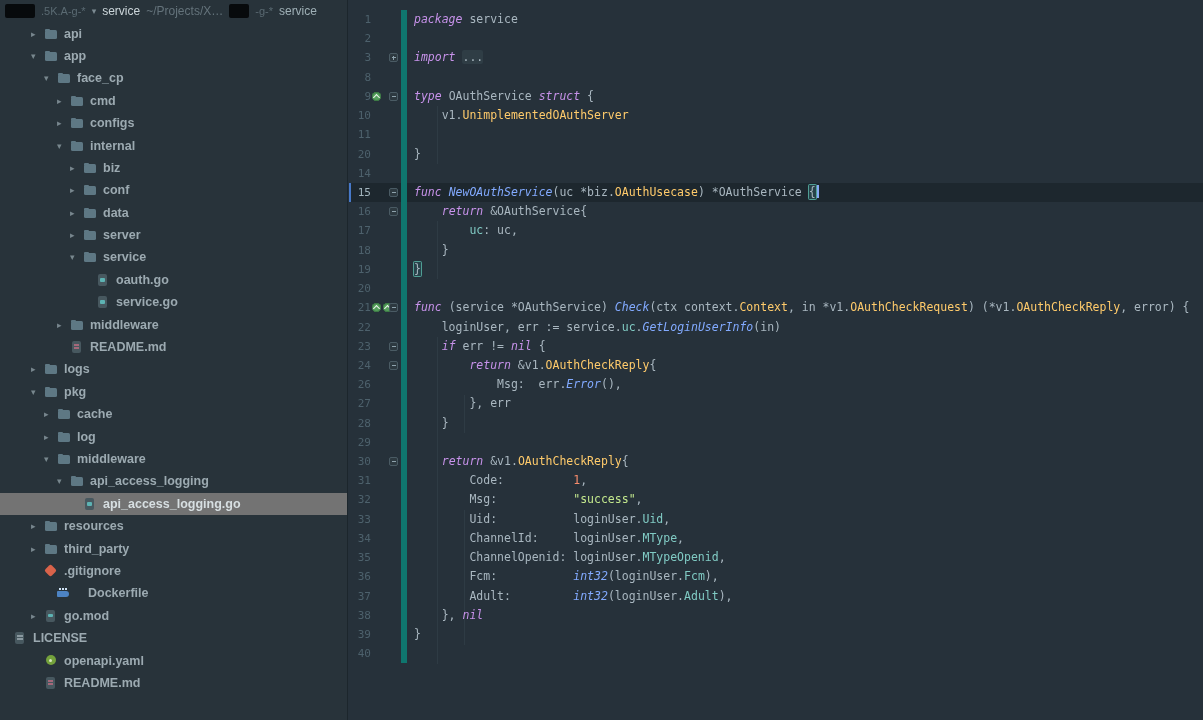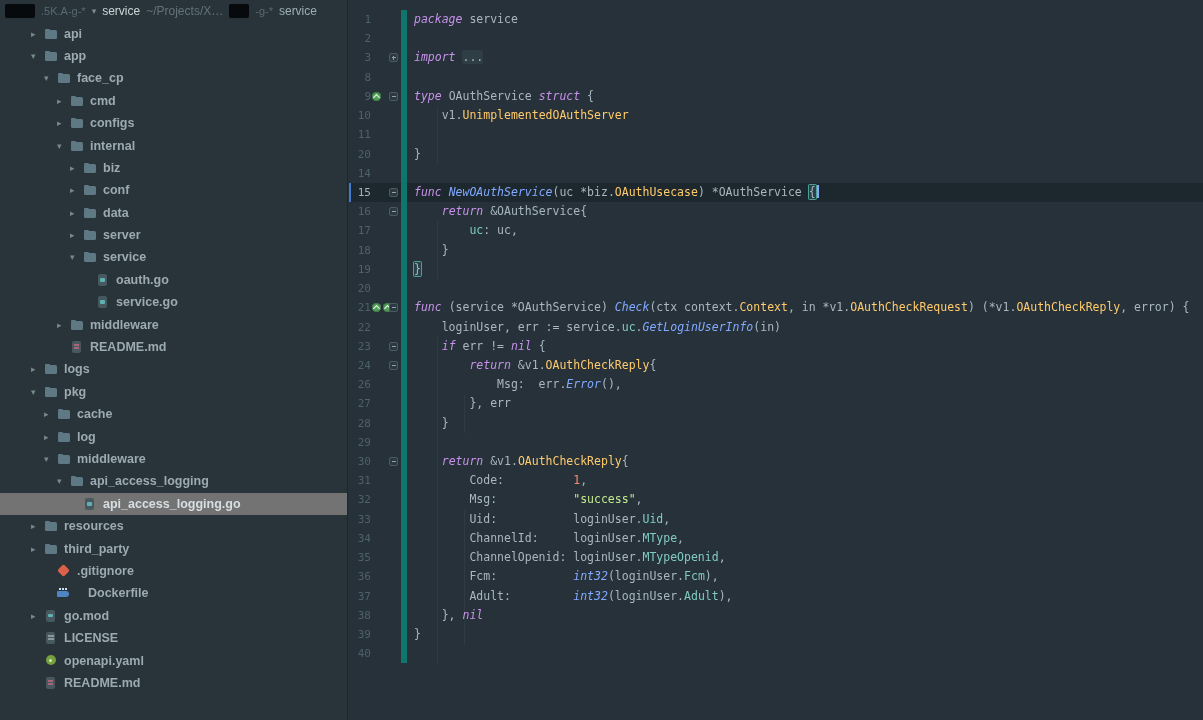--- a/index.html
+++ b/index.html
@@ -213,36 +213,36 @@
       <div class="trow" style="padding-left: 31px;">
         <span class="chev">▸</span>
         <span class="ti i-folder"></span>
         <span class="tlabel">resources</span>
       </div>
       <div class="trow" style="padding-left: 31px;">
         <span class="chev">▸</span>
         <span class="ti i-folder"></span>
         <span class="tlabel">third_party</span>
       </div>
-      <div class="trow" style=" margin-left: 44px;">
+      <div class="trow" style="padding-left: 31px;">
         <span class="chev"></span>
         <span class="ti i-git"></span>
         <span class="tlabel">.gitignore</span>
       </div>
       <div class="trow" style="padding-left: 31px; gap: 12px;">
         <span class="chev"></span>
         <span class="ti i-docker"></span>
         <span class="tlabel">Dockerfile</span>
       </div>
       <div class="trow" style="padding-left: 31px;">
         <span class="chev">▸</span>
         <span class="ti i-gomod"></span>
         <span class="tlabel">go.mod</span>
       </div>
-      <div class="trow" style="padding-left: 31px;">
+      <div class="trow" style="">
         <span class="chev"></span>
         <span class="ti i-license"></span>
         <span class="tlabel">LICENSE</span>
       </div>
       <div class="trow" style="padding-left: 31px;">
         <span class="chev"></span>
         <span class="ti i-openapi"></span>
         <span class="tlabel">openapi.yaml</span>
       </div>
       <div class="trow" style="padding-left: 31px;">

